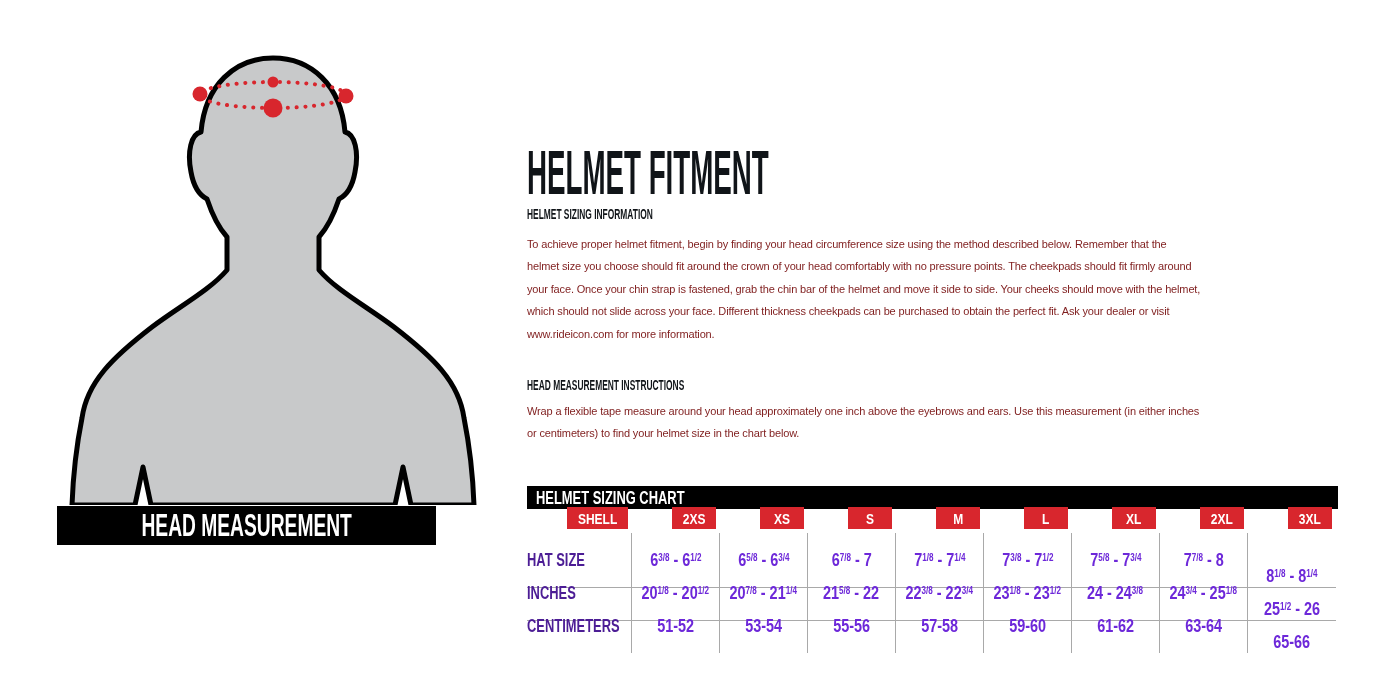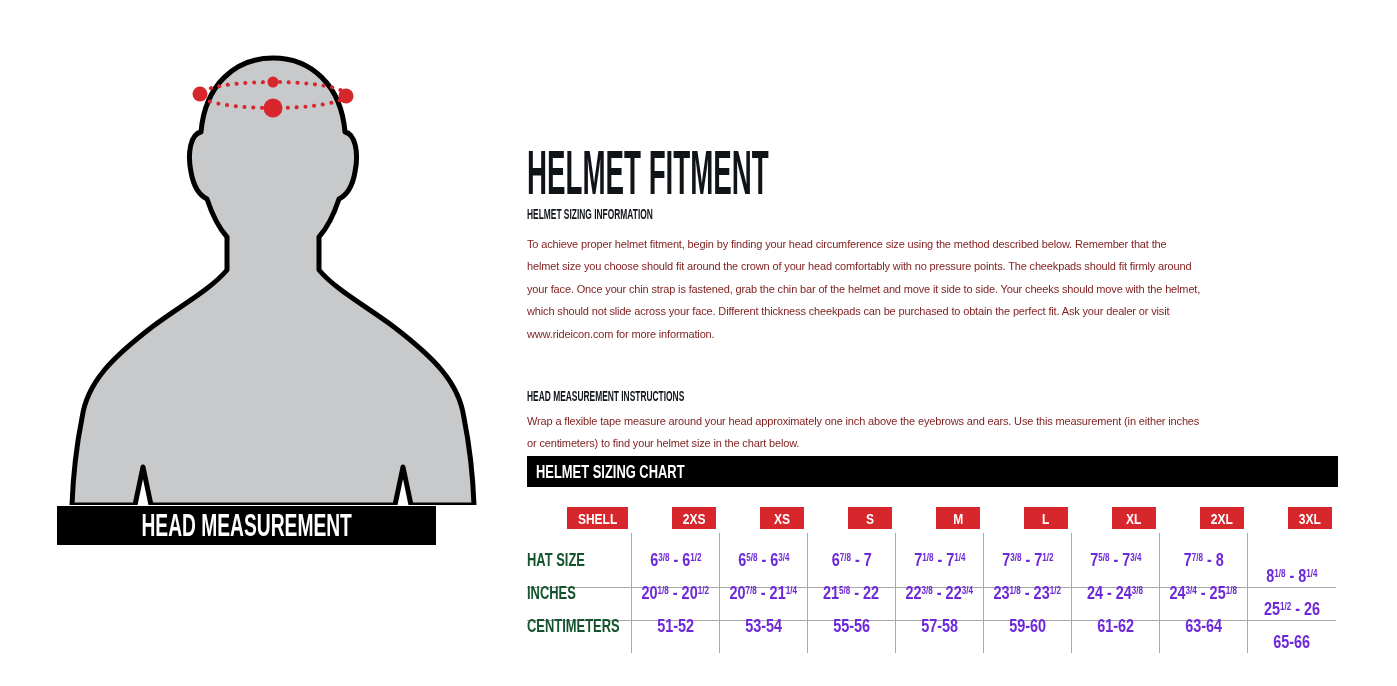--- a/index.html
+++ b/index.html
@@ -35,31 +35,31 @@
     transform: scaleX(0.62);
   }
 
   
   .content { position: absolute; left: 527px; top: 0; width: 815px; height: 686px; }
   .title { position: absolute; left: 0; top: 141px; font-size: 63px; line-height: 1; color: #101418; }
   .title .sq { transform: scaleX(0.44); transform-origin: 0 50%; font-weight: bold; }
   .sec-heading { position: absolute; left: 0; font-size: 14px; line-height: 1; color: #101418; }
   .sec-heading .sq { transform: scaleX(0.6); transform-origin: 0 50%; font-weight: bold; }
   .sec-heading.first  { top: 207px; }
-  .sec-heading.second { top: 389px; }
+  .sec-heading.second { top: 378px; }
   .body-text {
     position: absolute; left: 0; width: 674px;
     font-size: 11px; line-height: 22.4px; letter-spacing: -0.15px; color: #7f1d1d;
   }
   .body-text.first  { top: 233px; }
-  .body-text.second { top: 410px; }
+  .body-text.second { top: 400px; }
 
   
   .chart-bar {
-    position: absolute; left: 0; top: 456px; width: 811px; height: 31px;
+    position: absolute; left: 0; top: 486px; width: 811px; height: 23px;
     background: var(--ink-black);
     display: flex; align-items: center; padding-left: 9px;
   }
   .chart-bar .sq {
     color: #ffffff; font-weight: bold; font-size: 19px; line-height: 1;
     transform: scaleX(0.68); transform-origin: 0 50%;
   }
 
   
   .size-table { position: absolute; left: 0; top: 507px; width: 811px; }
@@ -75,21 +75,21 @@
   }
   .t-hcell .sq {
     color: #ffffff; font-weight: bold; font-size: 15px; line-height: 1;
     transform: scaleX(0.8);
   }
   .t-row { height: 33px; }
   .t-row.sep > div { border-bottom: 1px solid var(--line-gray); }
   .t-label {
     display: flex; align-items: center;
     border-right: 1px solid var(--line-gray);
-    font-weight: bold; font-size: 19px; color: #14532d;
+    font-weight: bold; font-size: 19px; color: #4c1d95;
   }
   .t-label .sq { transform: scaleX(0.68); transform-origin: 0 50%; }
   .t-cell {
     display: flex; align-items: center; justify-content: center;
     border-right: 1px solid var(--line-gray);
     font-weight: bold; font-size: 18.5px; color: #6d28d9;
   }
   .t-cell:last-child { border-right: none; margin-top: 32px; }
   .t-cell .sq { transform: scaleX(0.78); }
   .size-table sup {

